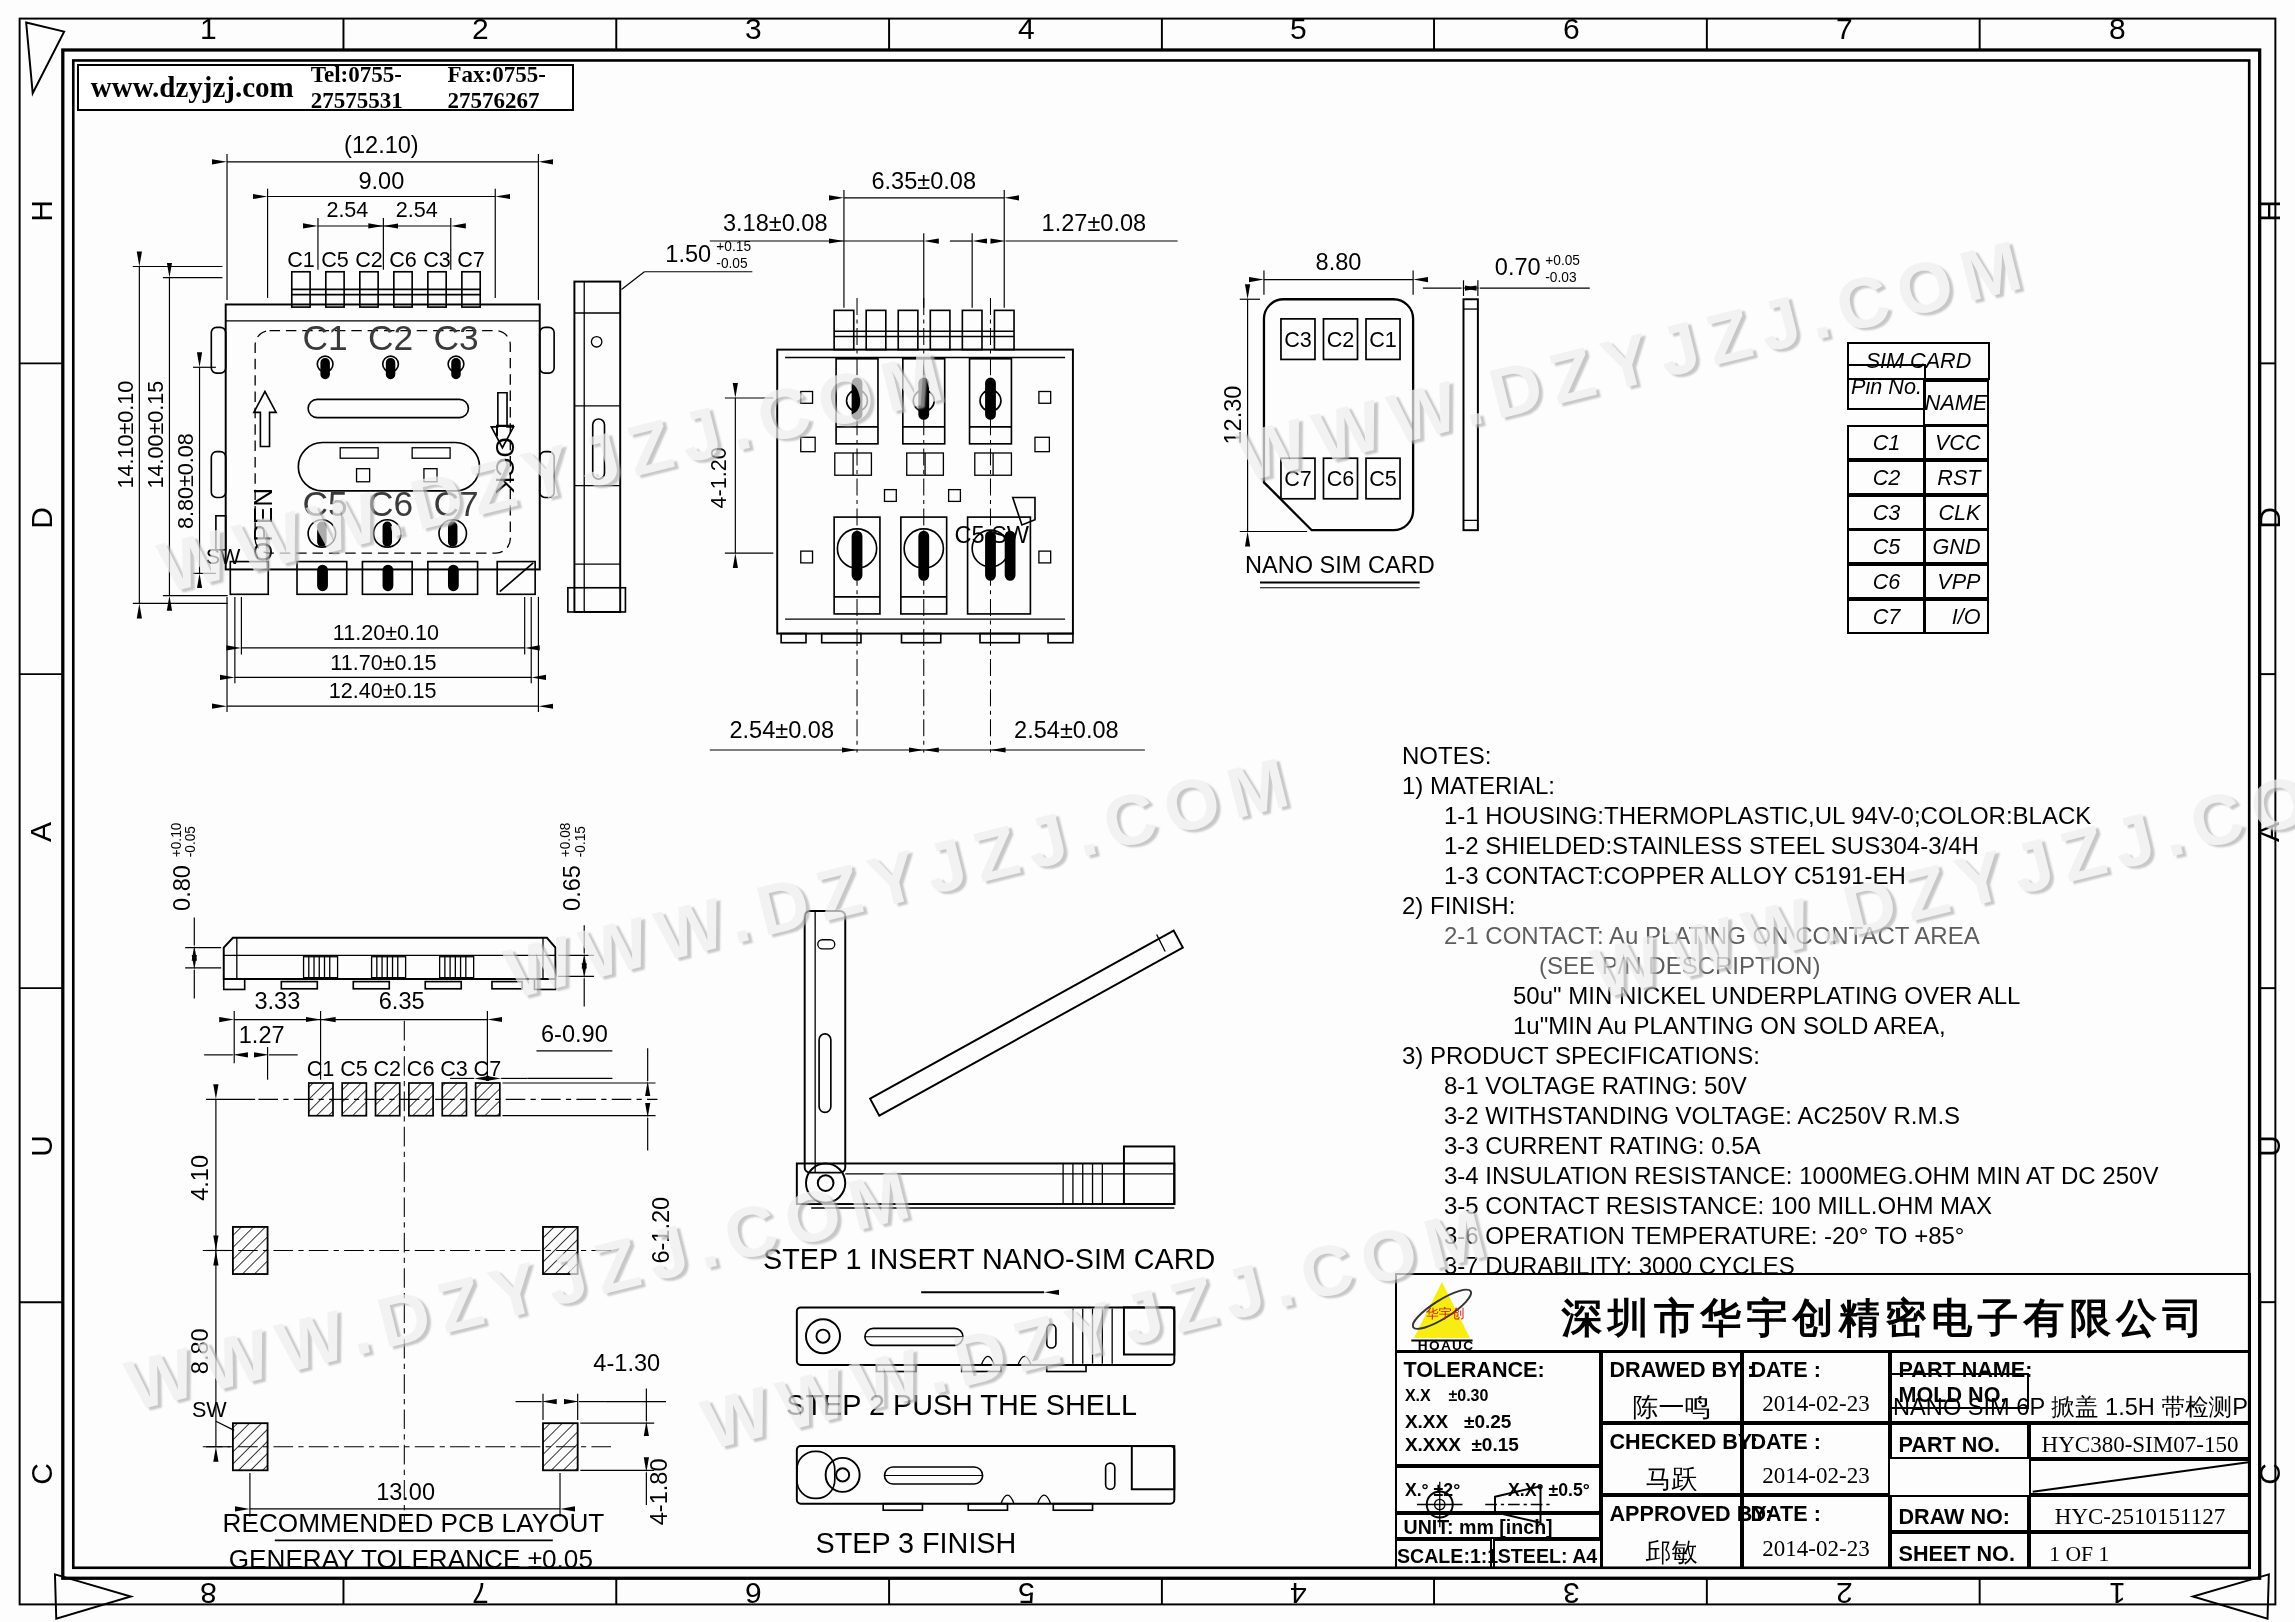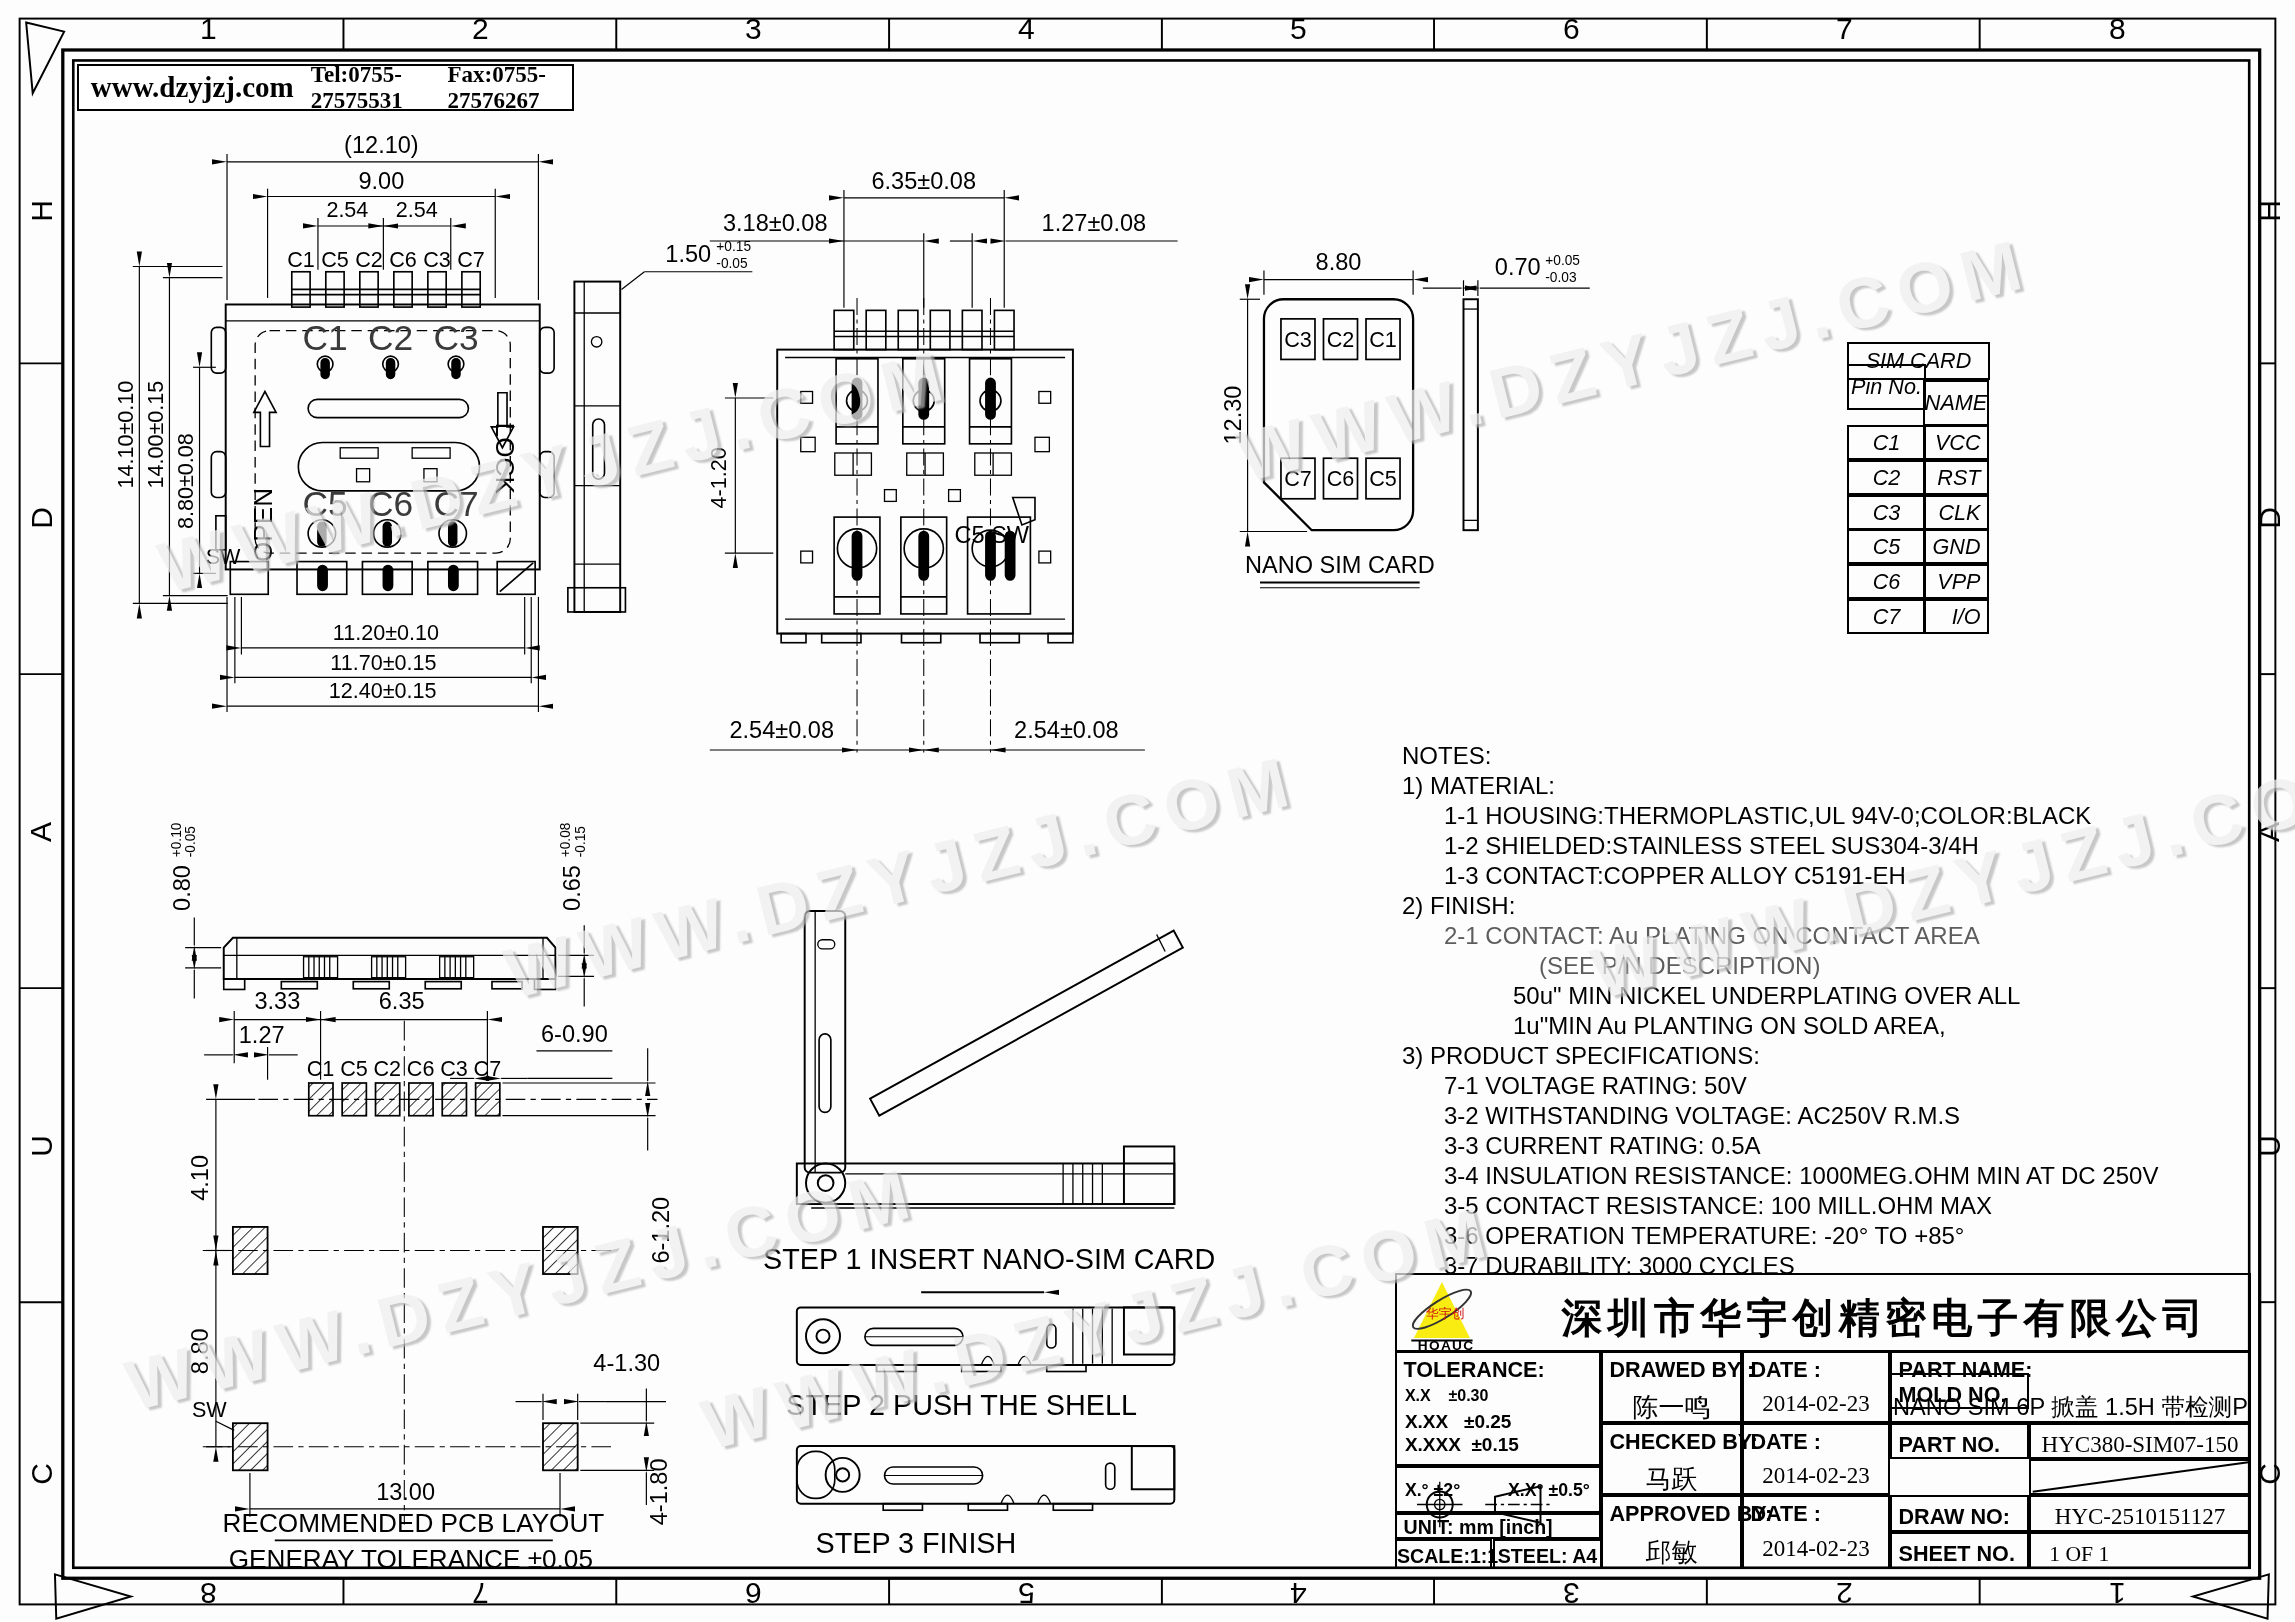--- a/index.html
+++ b/index.html
@@ -650,21 +650,21 @@
     <div class="ind1">1) MATERIAL:</div>
     <div class="ind2">1-1 HOUSING:THERMOPLASTIC,UL 94V-0;COLOR:BLACK</div>
     <div class="ind2">1-2 SHIELDED:STAINLESS STEEL SUS304-3/4H</div>
     <div class="ind2">1-3 CONTACT:COPPER ALLOY C5191-EH</div>
     <div class="ind1">2) FINISH:</div>
     <div class="ind2 gray">2-1 CONTACT:  Au PLATING ON CONTACT AREA</div>
     <div class="ind4 gray">(SEE P/N DESCRIPTION)</div>
     <div class="ind3">50u" MIN NICKEL UNDERPLATING OVER ALL</div>
     <div class="ind3">1u"MIN Au PLANTING ON SOLD AREA,</div>
     <div class="ind1">3) PRODUCT SPECIFICATIONS:</div>
-    <div class="ind2">7-1 VOLTAGE RATING: 50V</div>
+    <div class="ind2">8-1 VOLTAGE RATING: 50V</div>
     <div class="ind2">3-2 WITHSTANDING VOLTAGE: AC250V R.M.S</div>
     <div class="ind2">3-3 CURRENT RATING: 0.5A</div>
     <div class="ind2">3-4 INSULATION RESISTANCE: 1000MEG.OHM MIN AT DC 250V</div>
     <div class="ind2">3-5 CONTACT RESISTANCE: 100 MILL.OHM MAX</div>
     <div class="ind2">3-6 OPERATION TEMPERATURE: -20° TO +85°</div>
     <div class="ind2">3-7 DURABILITY: 3000 CYCLES</div>
   </div>
 
   <div>
     <div class="ptcell" style="left:1847px;top:342px;width:143px;height:38px;z-index:3">SIM CARD</div>

